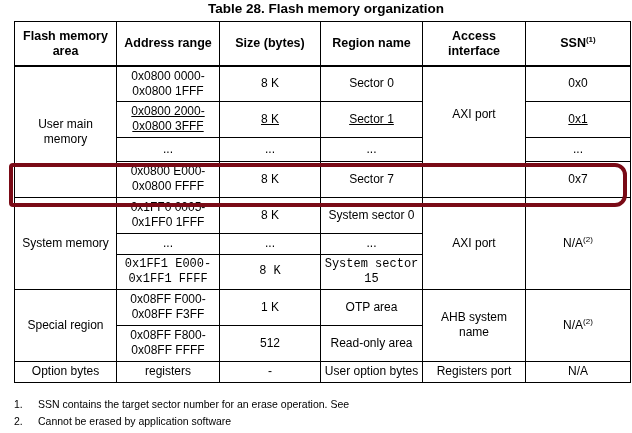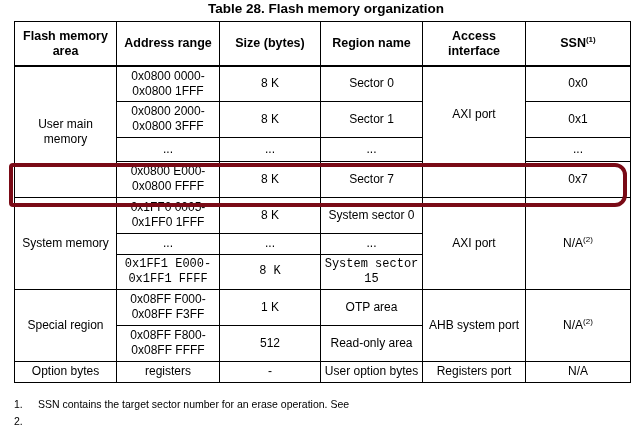--- a/index.html
+++ b/index.html
@@ -6,21 +6,21 @@
   body { width:632px; height:433px; position:relative; overflow:hidden;
          font-family:"Liberation Sans", sans-serif; color:#000; }
   .title { position:absolute; left:10px; top:1px; width:632px; text-align:center;
            font-weight:bold; font-size:13.5px; }
   table { position:absolute; left:14px; top:21px; border-collapse:collapse;
           table-layout:fixed; width:616px; }
   td, th { border:1px solid #000; text-align:center; vertical-align:middle;
            font-size:12px; line-height:15px; padding:0 2px; }
   th { font-weight:bold; font-size:12.5px; height:43px; border-bottom:2px solid #000; }
   sup { font-size:8px; line-height:0; vertical-align:5px; }
-  .r1 { height:35px; } .r2 { height:36px; } .r3 { height:24px; }
+  .r1 { height:35px; } .r2 { height:36px;text-decoration:underline; } .r3 { height:24px; }
   .r4 { height:36px;margin-top:20px; } .r5 { height:36px; } .r6 { height:21px; }
   .r7 { height:35px;font-family:Liberation Mono, monospace; } .r8 { height:36px; } .r9 { height:36px; } .r10 { height:21px; }
   .noline-top { border-top:none; }
   .noline-bottom { border-bottom:none; }
   .footnotes { position:absolute; left:14px; top:398px; font-size:10.5px; }
   .fn { height:17px; display:flex; }
   .fn .num { width:24px; }
   .highlight { position:absolute; left:9px; top:163px; width:610px; height:36px;
                border:4px solid #7a0a16; border-radius:4px 12px 12px 4px; pointer-events:none; }
 </style>
@@ -113,21 +113,21 @@
     </tr>
 
     <tr class="r8">
       <td rowspan="2">Special region</td>
       <td>
           <div>0x08FF F000-</div>
           <div>0x08FF F3FF</div>
         </td>
       <td>1 K</td>
       <td>OTP area</td>
-      <td rowspan="2">AHB system port</td>
+      <td rowspan="2">AHB system name</td>
       <td rowspan="2"><span>N/A</span><sup>(2)</sup></td>
     </tr>
     <tr class="r9">
       <td>
           <div>0x08FF F800-</div>
           <div>0x08FF FFFF</div>
         </td>
       <td>512</td>
       <td>Read-only area</td>
     </tr>
@@ -145,14 +145,15 @@
 
 <div class="highlight"></div>
 
 <div class="footnotes">
   <div class="fn">
     <span class="num">1.</span>
     <span>SSN contains the target sector number for an erase operation. See</span>
   </div>
   <div class="fn">
     <span class="num">2.</span>
+    <span>Cannot be erased by application software</span>
   </div>
 </div>
 
 </body></html>

